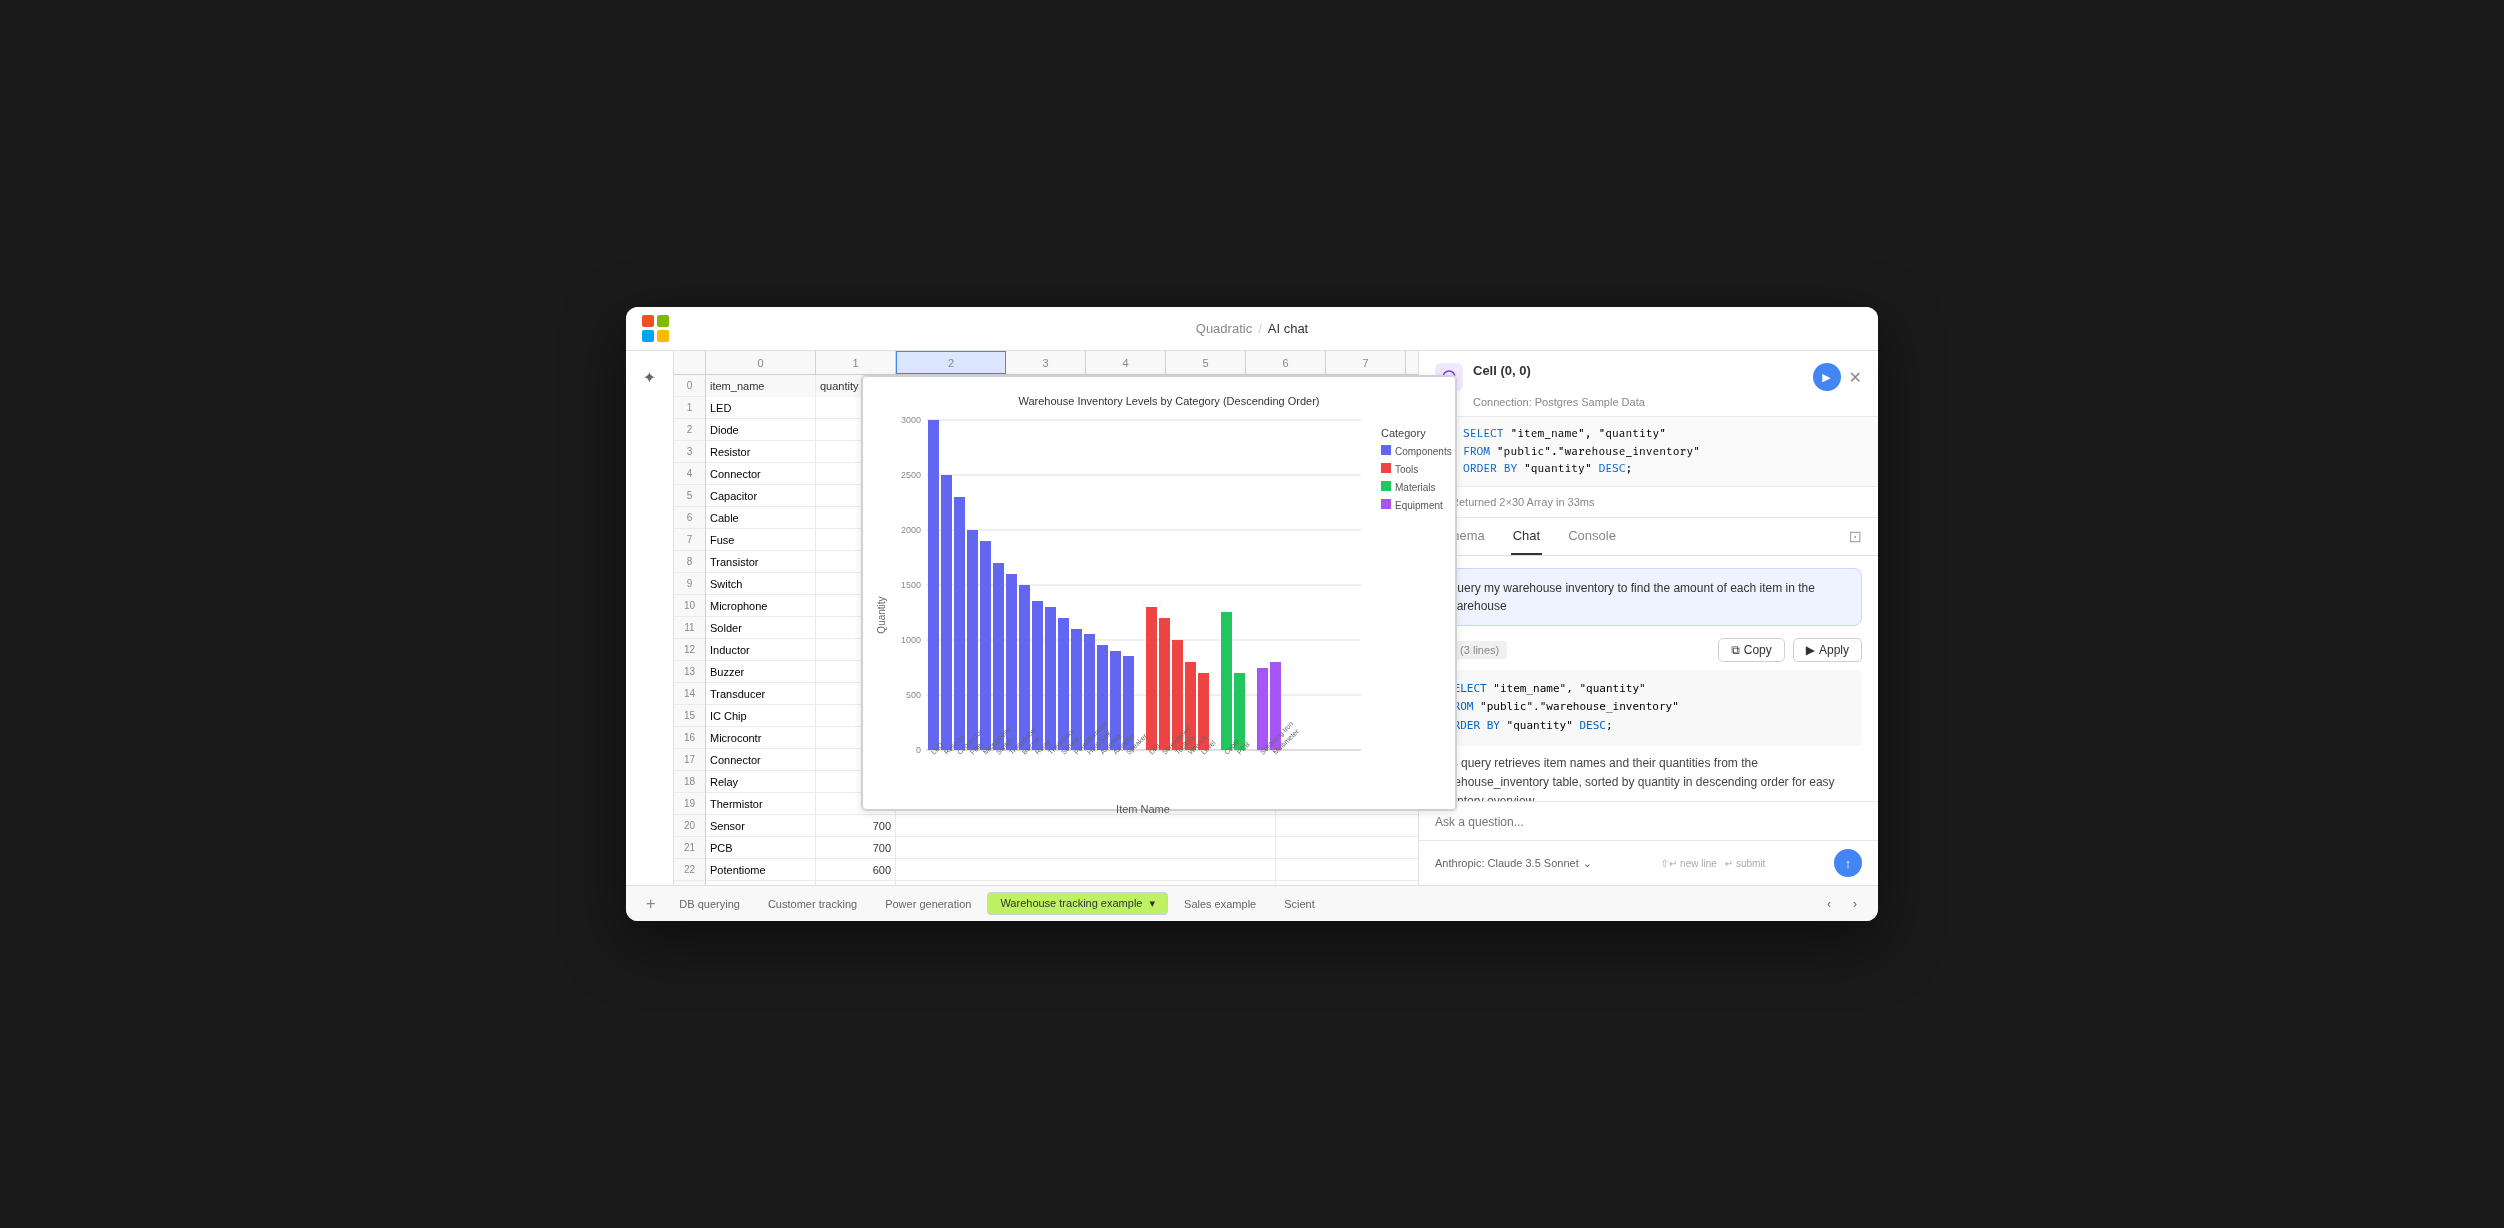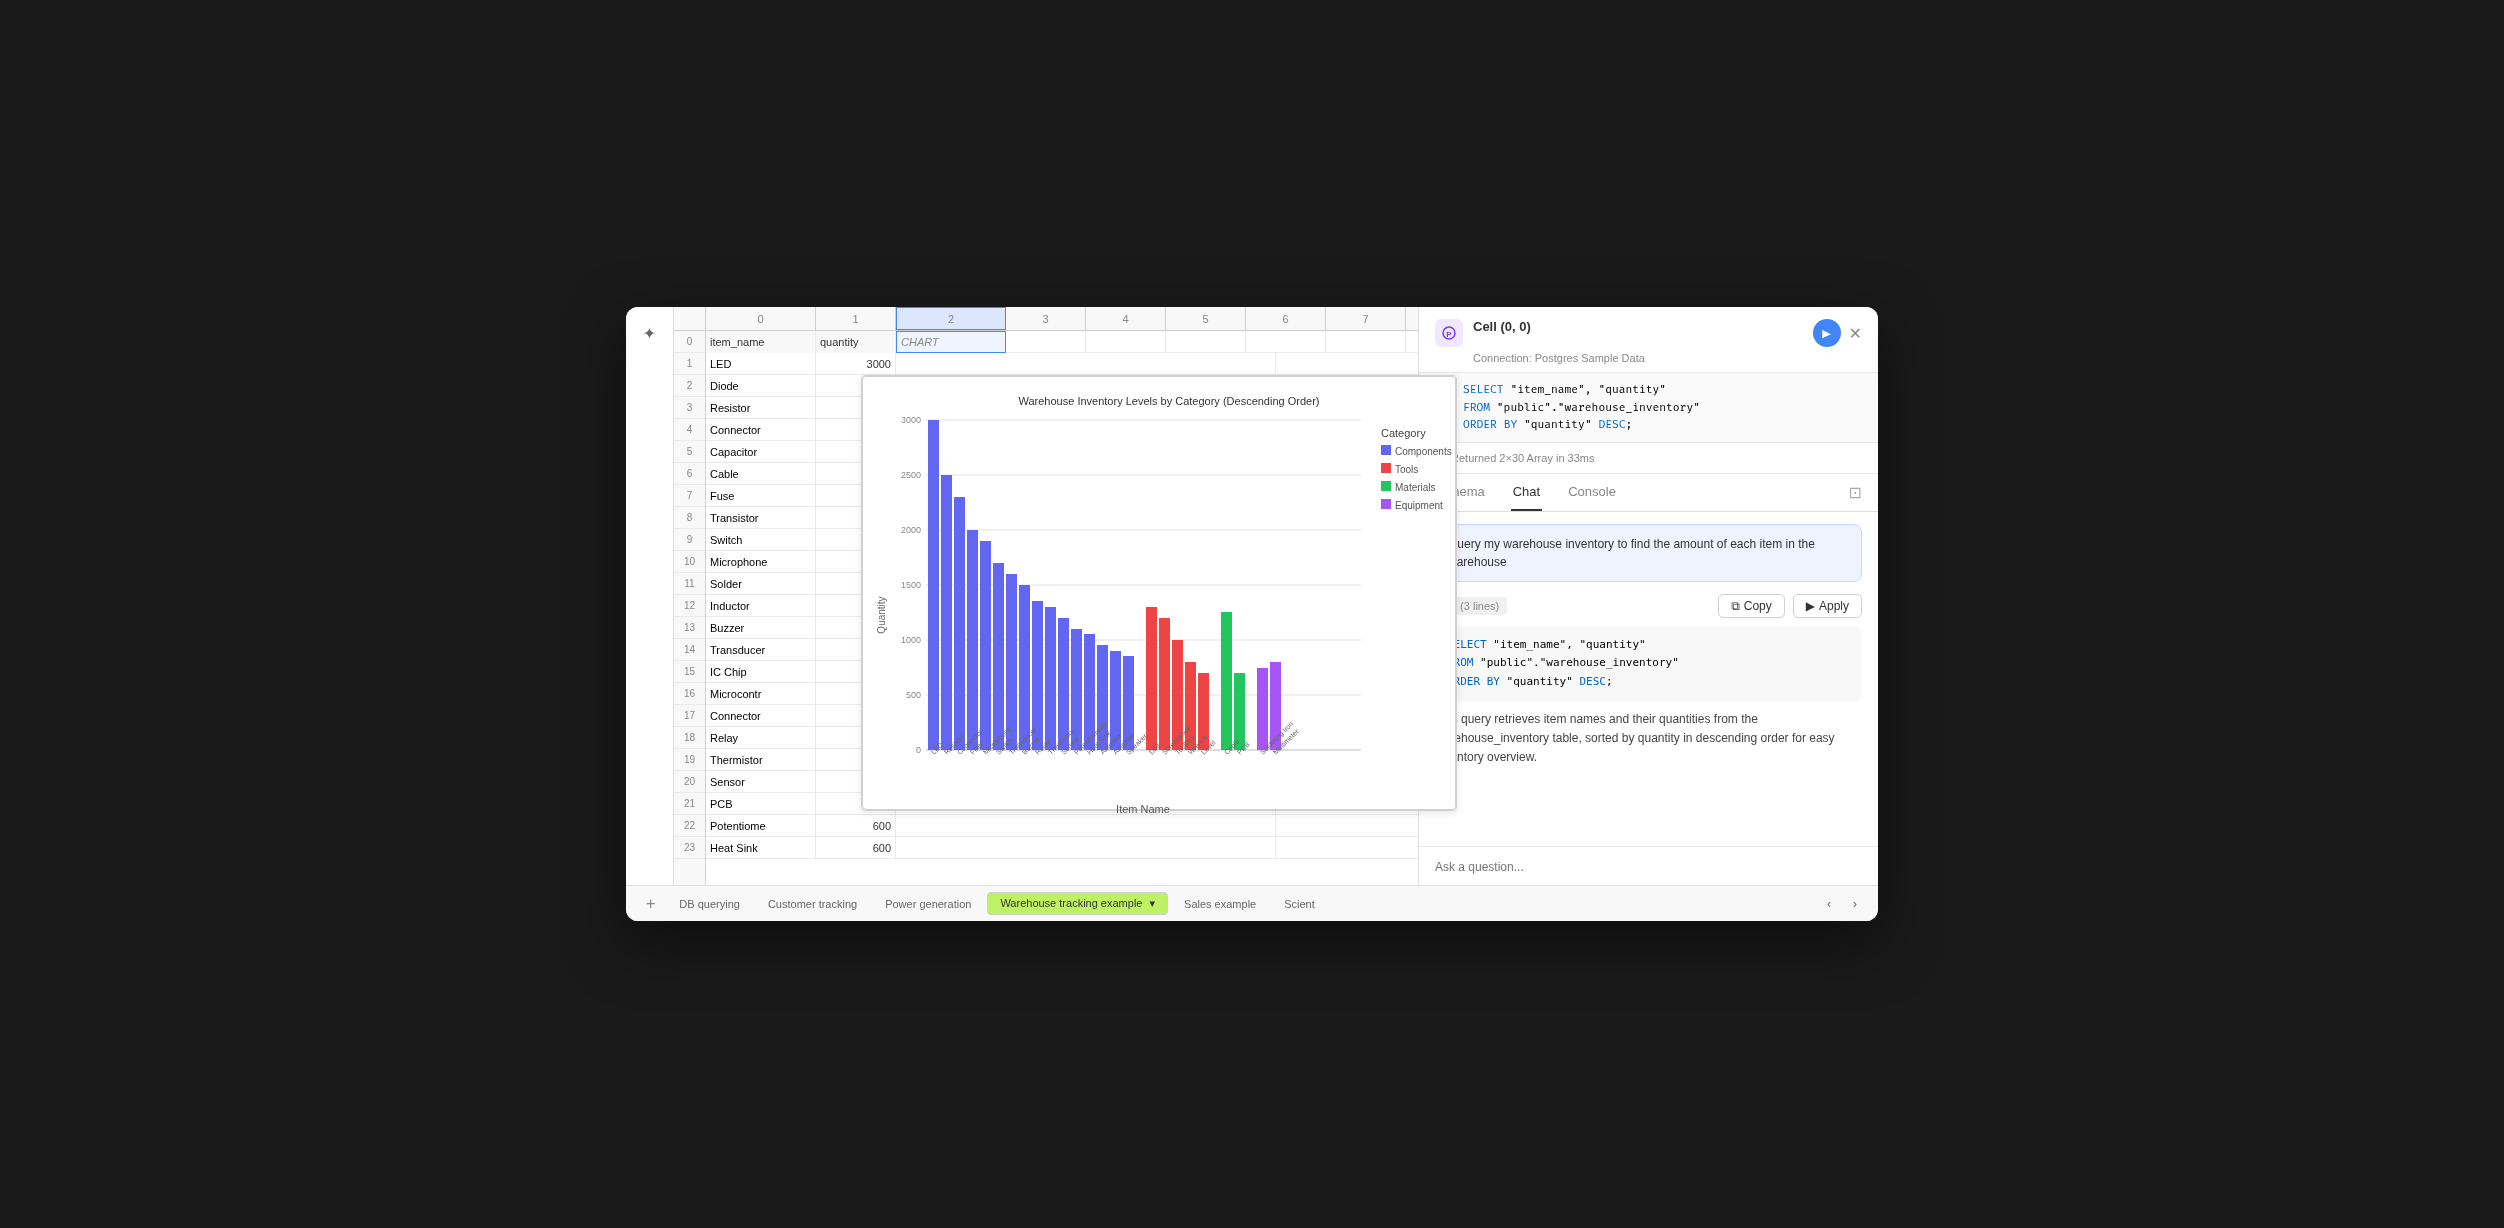--- a/index.html
+++ b/index.html
@@ -454,20 +454,33 @@
     .info-status a {
       color: #4285f4;
       text-decoration: none;
     }
   </style>
 </head>
 <body>
 
 <div class="app-window" style="position: relative;">
 
+  <div class="title-bar">
+    <div class="title-bar-logo">
+      <div class="logo-dot" style="background:#f25022;"></div>
+      <div class="logo-dot" style="background:#7fba00;"></div>
+      <div class="logo-dot" style="background:#00a4ef;"></div>
+      <div class="logo-dot" style="background:#ffb900;"></div>
+    </div>
+    <div class="title-text">
+      <span>Quadratic</span>
+      <span class="sep">/</span>
+      <span class="accent">AI chat</span>
+    </div>
+  </div>
 
   <div class="main-content">
 
     <div class="left-toolbar">
       <div class="toolbar-btn">✦</div>
     </div>
 
     <div class="spreadsheet-area">
 
       <div class="column-headers">
@@ -721,20 +734,31 @@
             <div><span style="color:#0066cc;">ORDER</span> <span style="color:#0066cc;">BY</span> "quantity" <span style="color:#0066cc;">DESC</span>;</div>
           </div>
           <div class="ai-text">This query retrieves item names and their quantities from the warehouse_inventory table, sorted by quantity in descending order for easy inventory overview.</div>
         </div>
       </div>
 
       <div class="chat-input-area">
         <input class="chat-input" type="text" placeholder="Ask a question..." style="">
       </div>
 
+      <div class="chat-footer">
+        <div class="model-selector">
+          <span>Anthropic: Claude 3.5 Sonnet</span>
+          <span>⌄</span>
+        </div>
+        <div class="footer-hints">
+          <span>⇧↵ new line</span>
+          <span>↵ submit</span>
+        </div>
+        <div class="send-btn">↑</div>
+      </div>
 
     </div>
   </div>
 
   <div class="bottom-tabs">
     <span class="sheet-tab-add">+</span>
     <div class="sheet-tab">DB querying</div>
     <div class="sheet-tab">Customer tracking</div>
     <div class="sheet-tab">Power generation</div>
     <div class="sheet-tab active">

